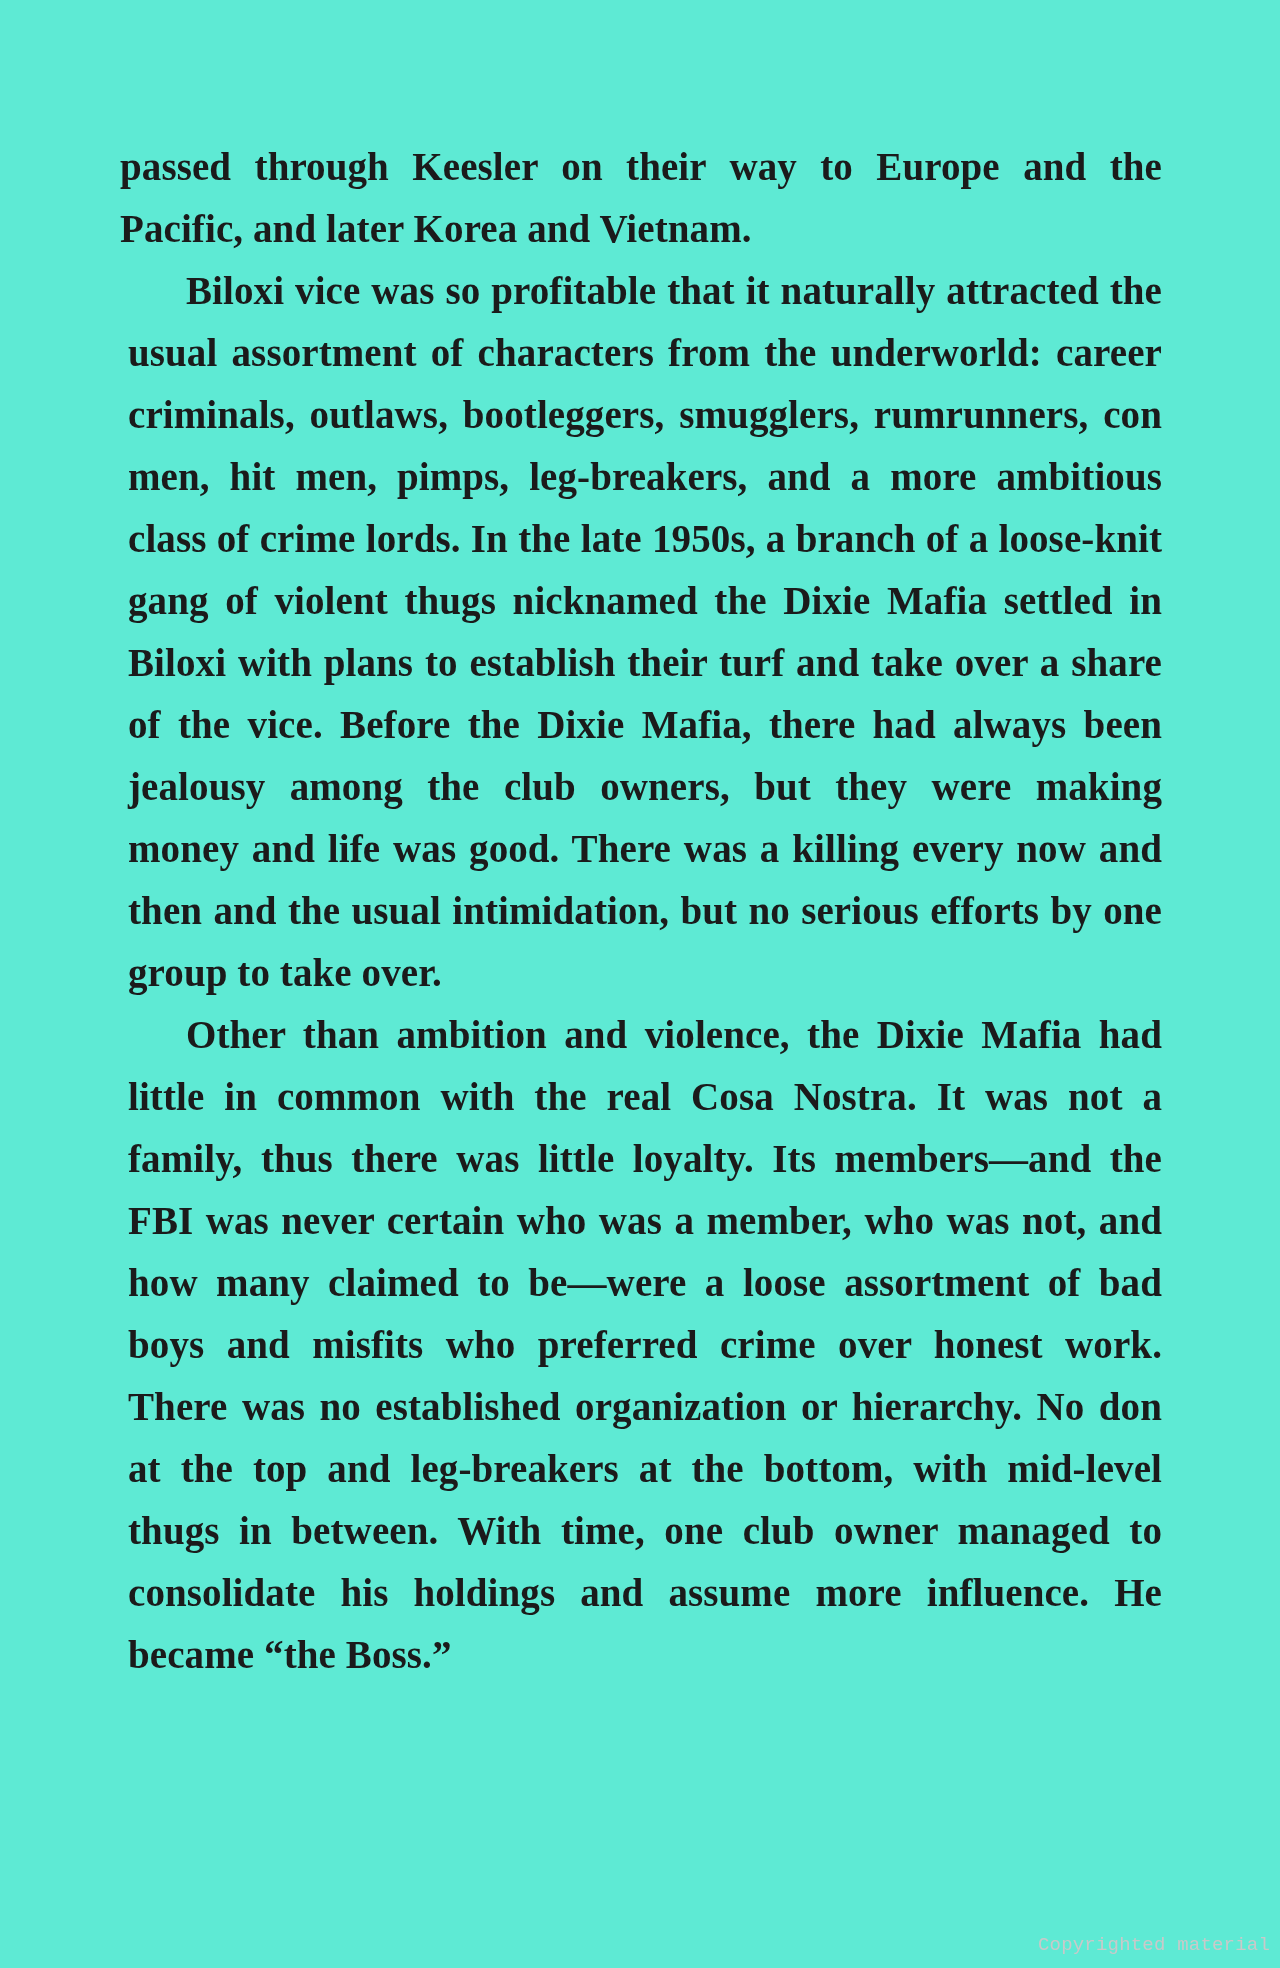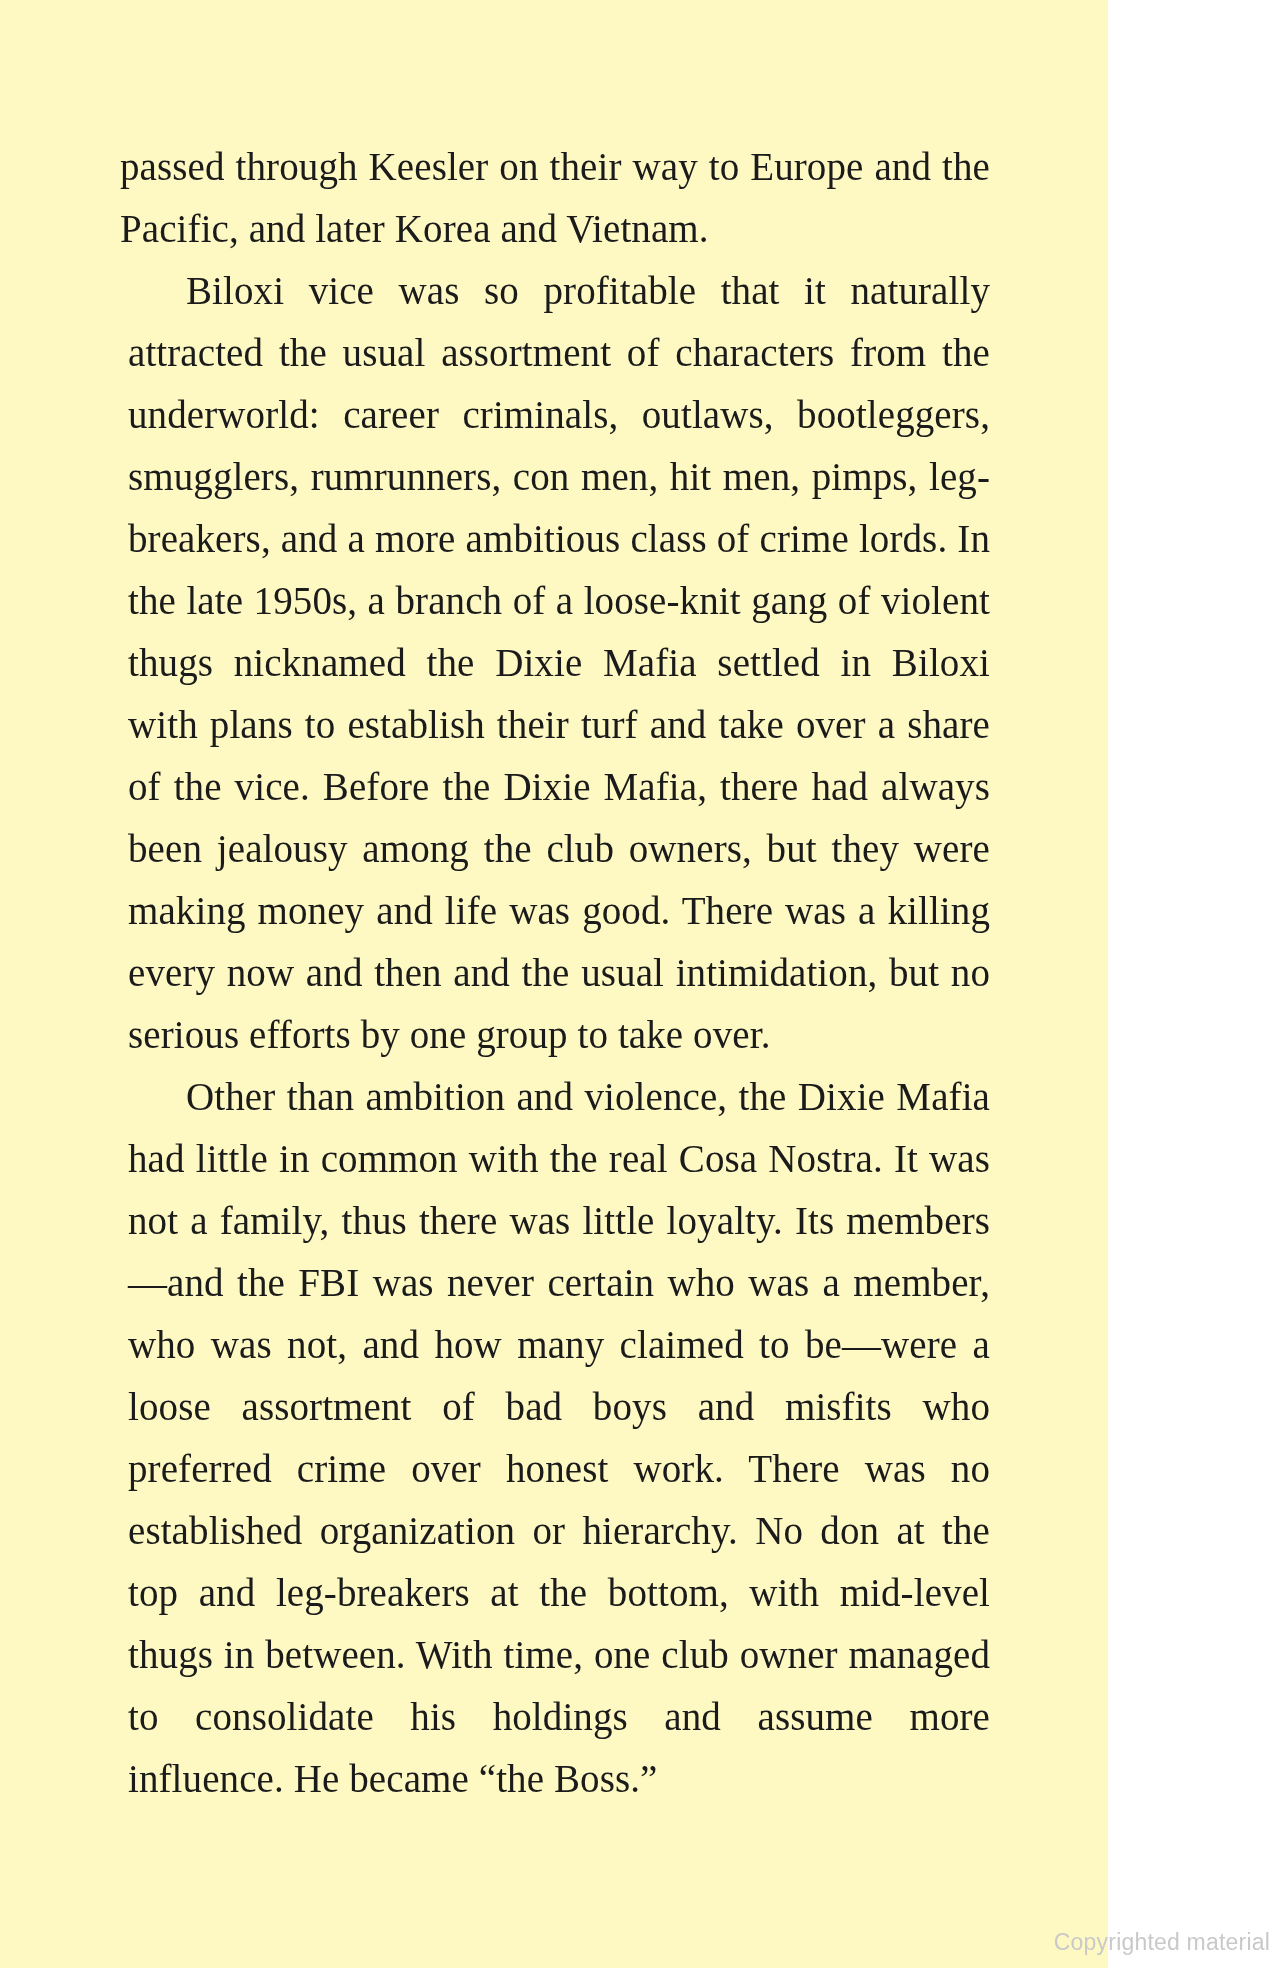--- a/index.html
+++ b/index.html
@@ -9,24 +9,25 @@
   }
   body {
     width: 1280px;
     height: 1968px;
     position: relative;
     font-family: "Liberation Serif", serif;
     overflow: hidden;
   }
   .page {
     box-sizing: border-box;
-    width: 1108px;
+    width: 1280px;
     height: 1968px;
     padding: 136px 118px 0 120px;
-    background: #fef9c3;
+    background: #5eead4;
+    font-weight: bold;
   }
   .text-block {
     width: 100%;
   }
   p.body-text {
     margin: 0;
     padding: 0;
     font-size: 39px;
     line-height: 62px;
     color: #1b1b1b;
@@ -35,22 +36,22 @@
     letter-spacing: 0.1px;
   }
   p.body-text.indent {
     text-indent: 58px;
     margin-left: 8px;
   }
   .watermark {
     position: absolute;
     right: 10px;
     bottom: 12px;
-    font-family: Liberation Sans, sans-serif;
-    font-size: 23px;
+    font-family: Liberation Mono, monospace;
+    font-size: 19px;
     color: #c9c9c9;
     letter-spacing: 0.2px;
   }
 </style>
 </head>
 <body>
 
 <div class="page">
   <div class="text-block">
     <p class="body-text">passed through Keesler on their way to Europe and the Pacific, and later Korea and Vietnam.</p>

